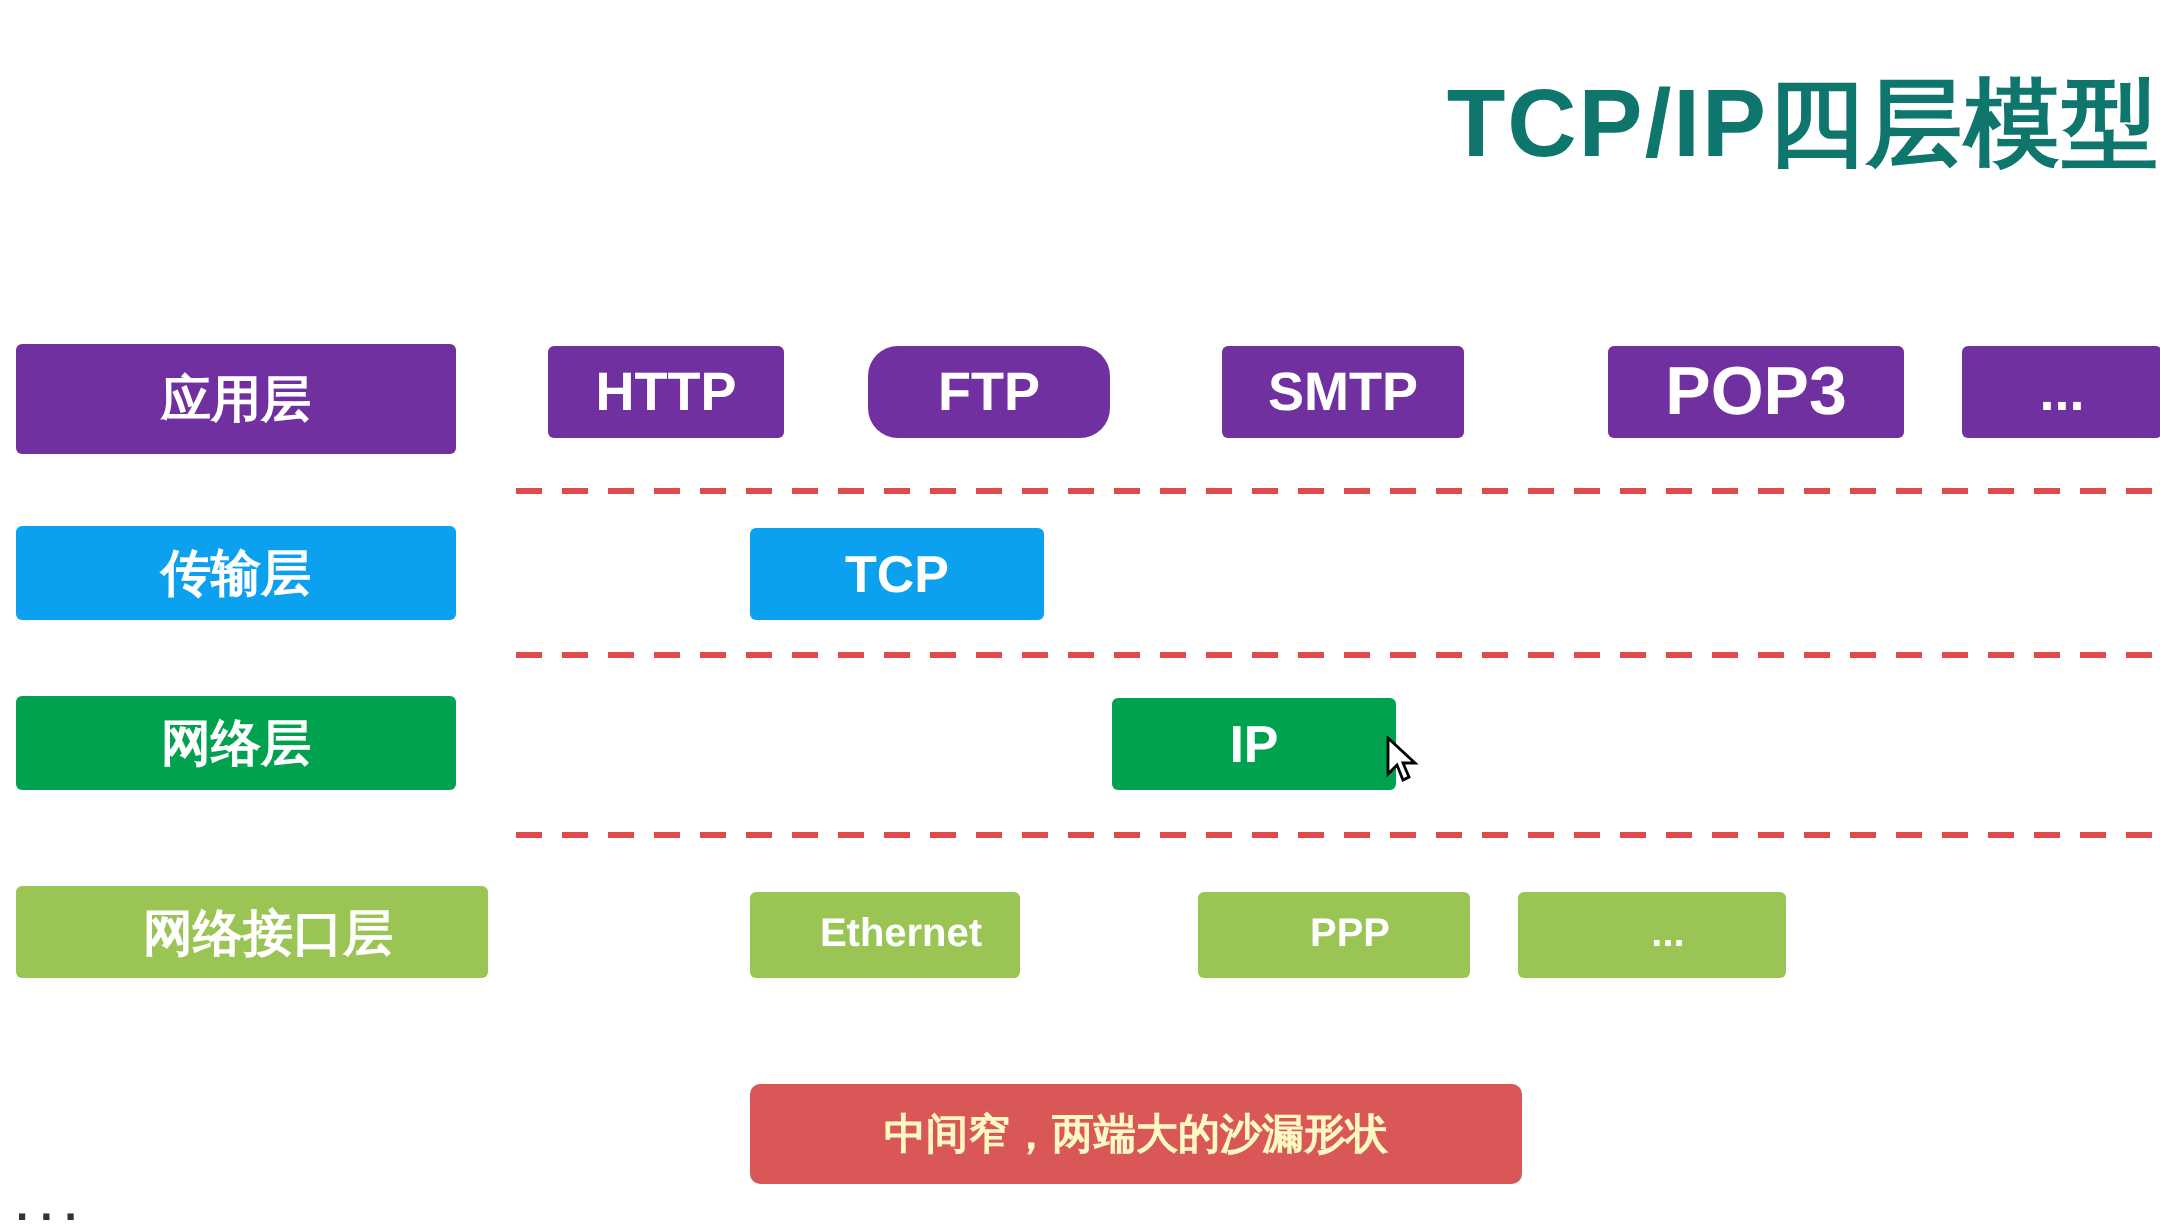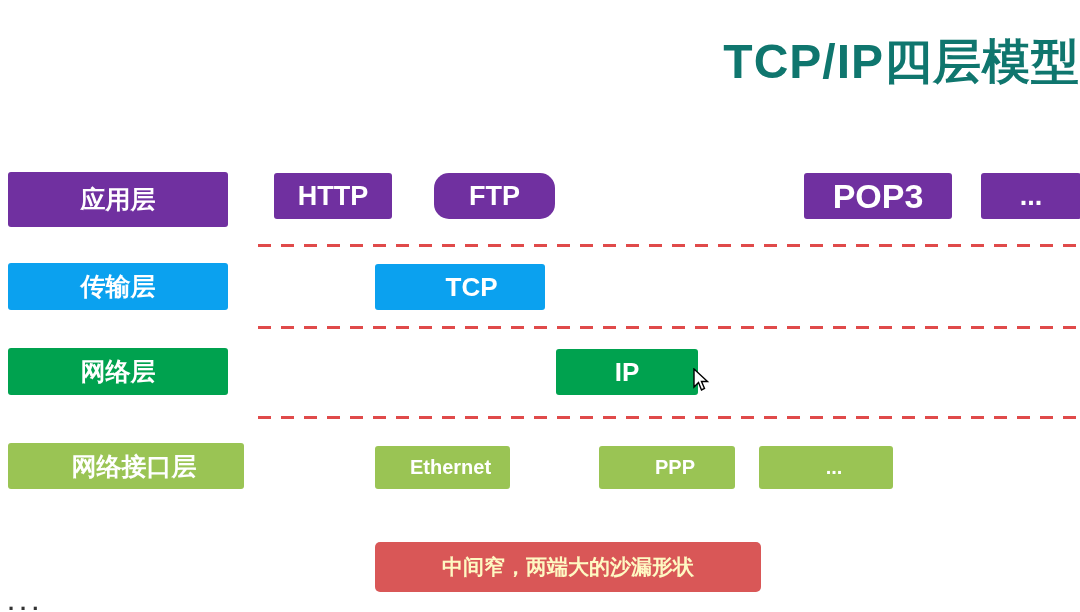--- a/index.html
+++ b/index.html
@@ -44,26 +44,27 @@
 
   <div class="title">TCP/IP四层模型</div>
 
   <div class="box purple" style="left:8px;top:172px;width:220px;height:55px;font-size:25px;">应用层</div>
   <div class="box blue" style="left:8px;top:263px;width:220px;height:47px;font-size:25px;">传输层</div>
   <div class="box green" style="left:8px;top:348px;width:220px;height:47px;font-size:25px;">网络层</div>
   <div class="box lgreen" style="left:8px;top:443px;width:220px;height:46px;font-size:25px;">网络接口层</div>
 
   <div class="box purple" style="left:274px;top:173px;width:118px;height:46px;font-size:27px;">HTTP</div>
   <div class="box purple" style="left:434px;top:173px;width:121px;height:46px;font-size:27px;border-radius:15px;">FTP</div>
+  <div class="box purple" style="left:611px;top:173px;width:121px;height:46px;font-size:27px;">SMTP</div>
   <div class="box purple" style="left:804px;top:173px;width:148px;height:46px;font-size:34px;">POP3</div>
   <div class="box purple" style="left:981px;top:173px;width:100px;height:46px;font-size:27px;">...</div>
 
   <div class="dash" style="top:244px;"></div>
 
-  <div class="box blue" style="left:375px;top:264px;width:147px;height:46px;font-size:26px;padding-left:23px;">TCP</div>
+  <div class="box blue" style="left:375px;top:264px;width:147px;height:46px;font-size:26px;">TCP</div>
 
   <div class="dash" style="top:326px;"></div>
 
   <div class="box green" style="left:556px;top:349px;width:142px;height:46px;font-size:26px;">IP</div>
 
   <div class="dash" style="top:416px;"></div>
 
   <div class="box lgreen" style="left:375px;top:446px;width:119px;height:43px;font-size:20px;">Ethernet</div>
   <div class="box lgreen" style="left:566px;top:446px;width:120px;height:43px;font-size:20px;margin-left:33px;">PPP</div>
   <div class="box lgreen" style="left:759px;top:446px;width:118px;height:43px;font-size:20px;">...</div>

